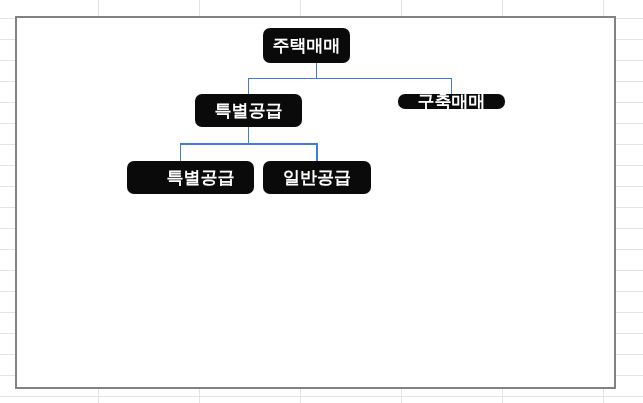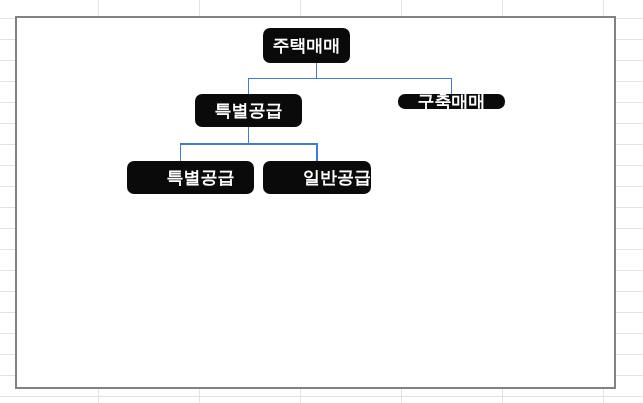--- a/index.html
+++ b/index.html
@@ -69,17 +69,17 @@
     </div>
     <div class="node" style="left: 195px; top: 94px; width: 107px; height: 33px; background: rgb(10, 10, 10); color: rgb(255, 255, 255); border-radius: 7px; font-size: 17px;">
       <span>특별공급</span>
     </div>
     <div class="node" style="left: 398px; top: 94px; width: 107px; height: 15px; background: rgb(10, 10, 10); color: rgb(255, 255, 255); border-radius: 7px; font-size: 17px;">
       <span>구축매매</span>
     </div>
     <div class="node" style="left: 127px; top: 161px; width: 107px; height: 33px; background: rgb(10, 10, 10); color: rgb(255, 255, 255); border-radius: 7px; font-size: 17px; padding-left: 20px;">
       <span>특별공급</span>
     </div>
-    <div class="node" style="left: 263px; top: 161px; width: 108px; height: 33px; background: rgb(10, 10, 10); color: rgb(255, 255, 255); border-radius: 7px; font-size: 17px; justify-content: flex-end;">
+    <div class="node" style="left: 263px; top: 161px; width: 108px; height: 33px; background: rgb(10, 10, 10); color: rgb(255, 255, 255); border-radius: 7px; font-size: 17px;">
       <span>일반공급</span>
     </div>
   </div>
 </div>
 
 </body></html>

